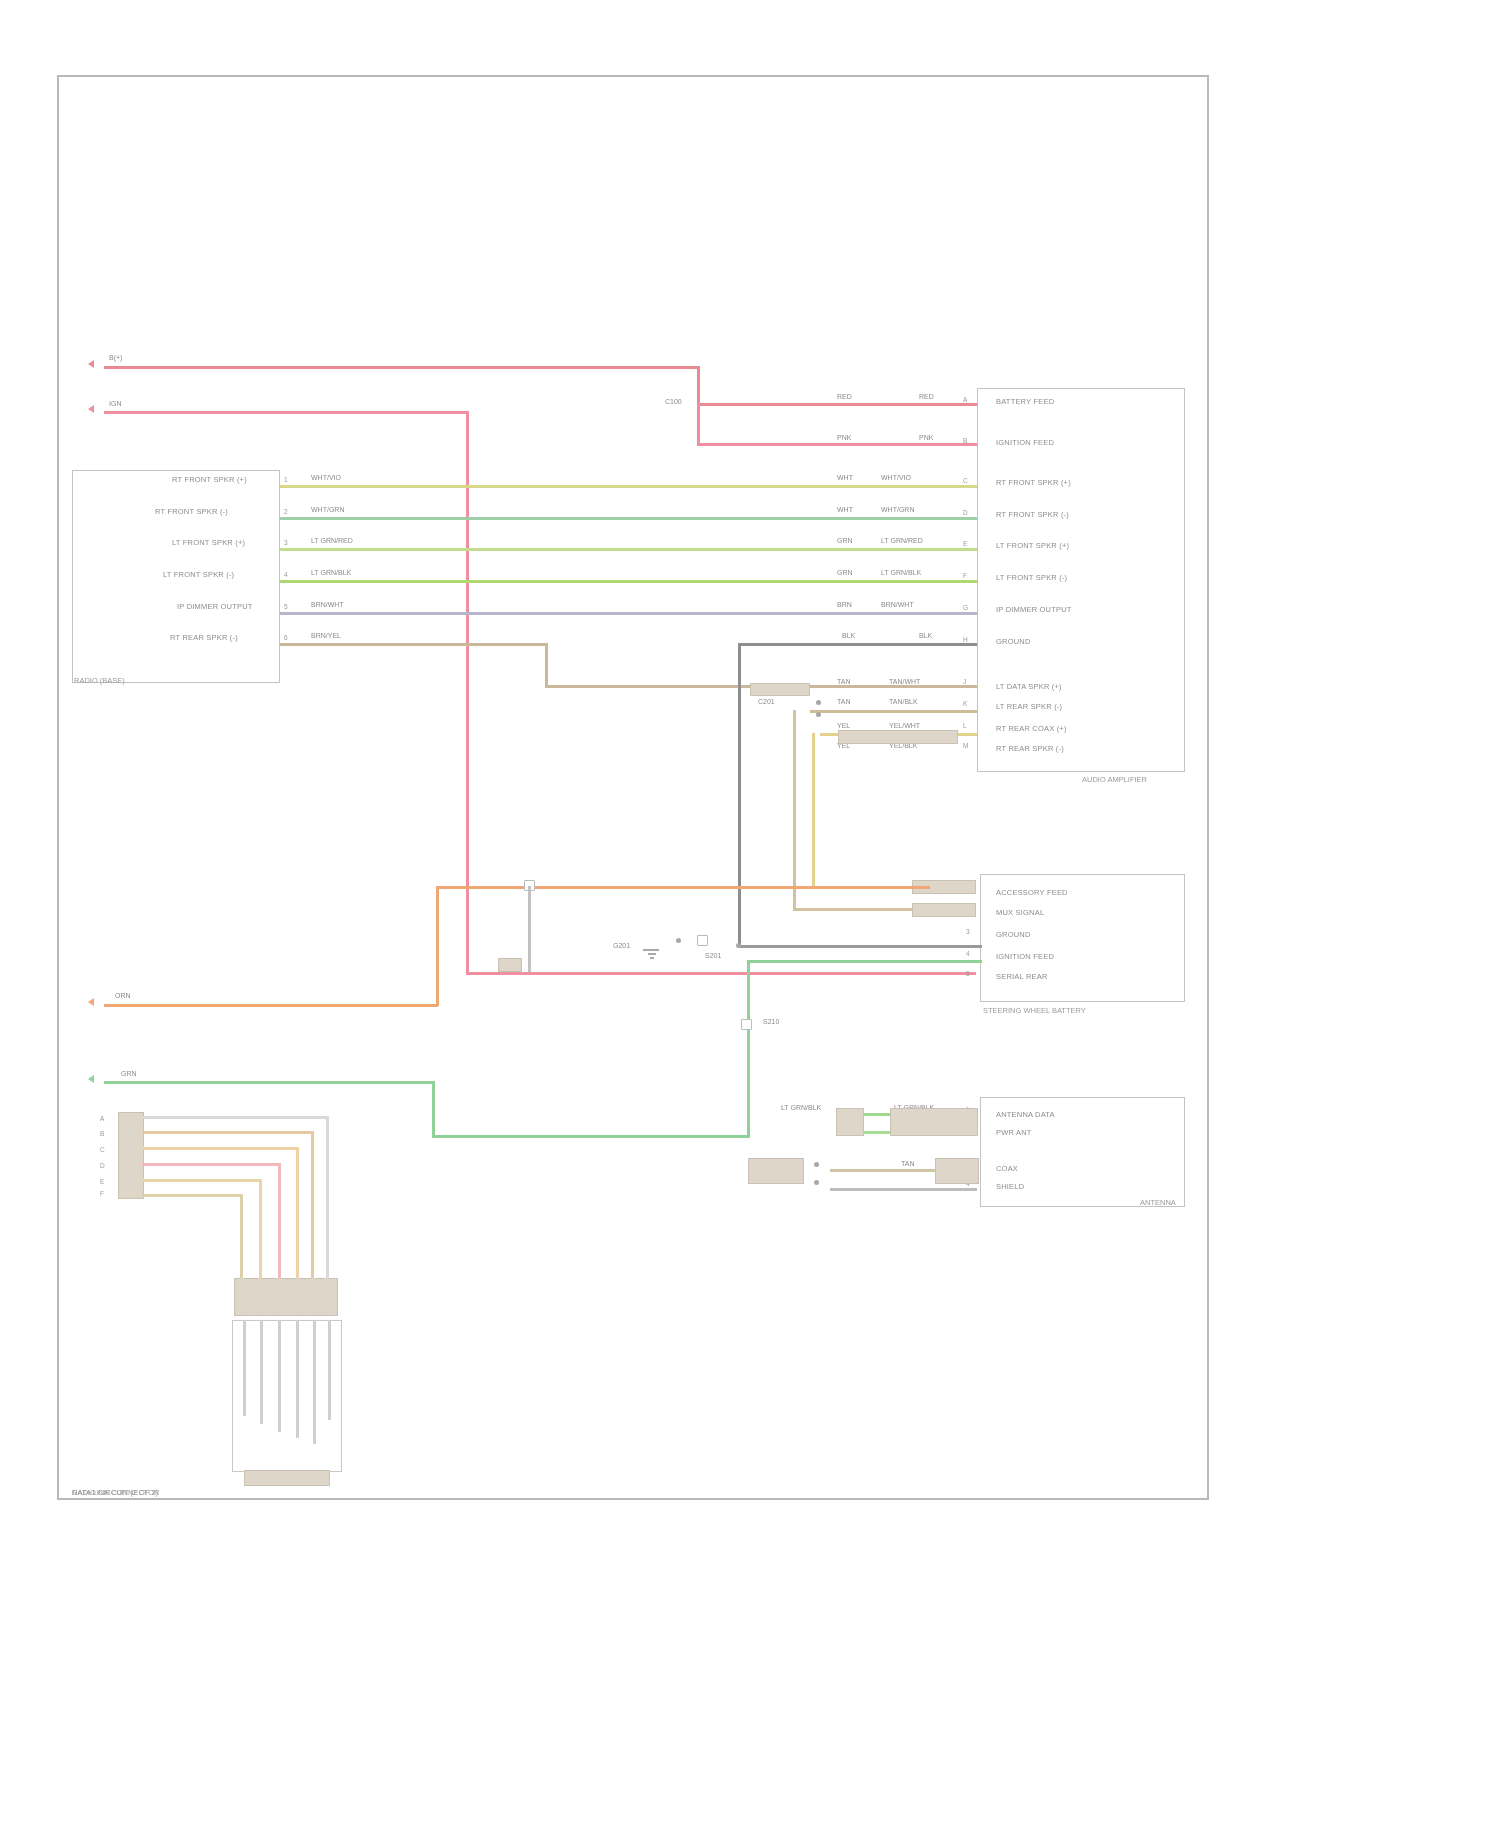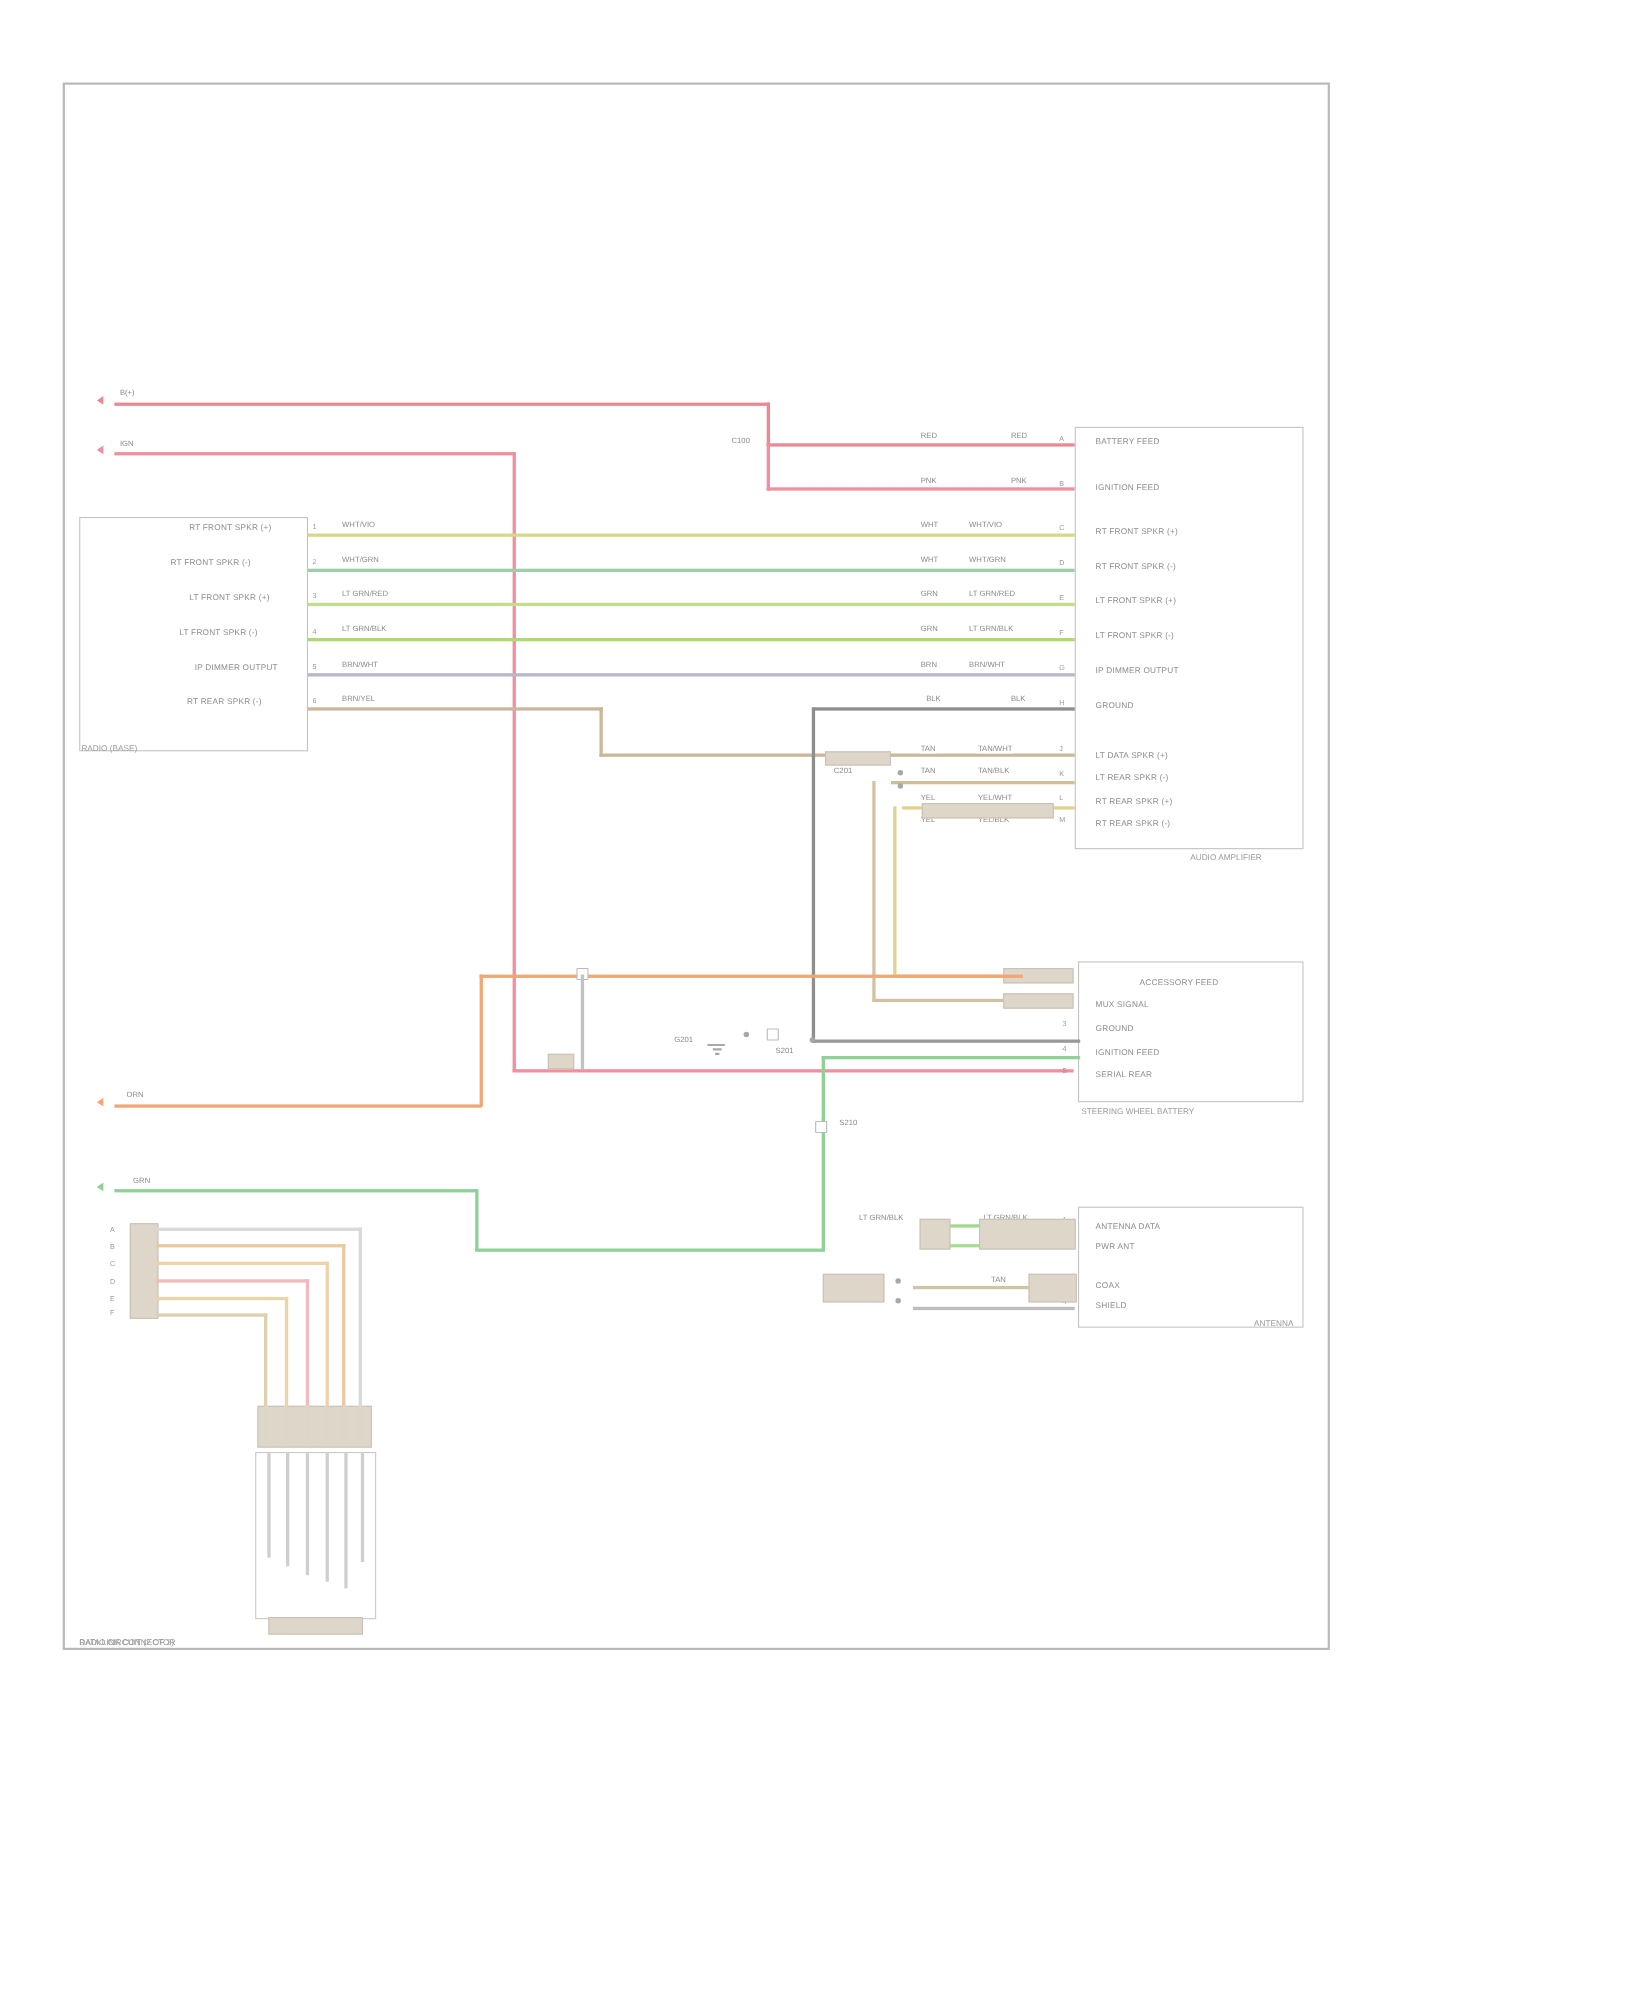--- a/index.html
+++ b/index.html
@@ -133,21 +133,21 @@
   <div class="wlbl" style="left:836px;top:678px;">TAN</div>
   <div class="wlbl" style="left:888px;top:678px;">TAN/WHT</div>
 
   <div class="pin" style="left:963px;top:700px;">K</div>
   <div class="lbl" style="left:996px;top:702px;">LT REAR SPKR (-)</div>
   <div class="wlbl" style="left:836px;top:698px;">TAN</div>
   <div class="wlbl" style="left:888px;top:698px;">TAN/BLK</div>
   <div class="wire h" style="left:810px;top:710px;width:167px;background:#cfbd98;"></div>
 
   <div class="pin" style="left:963px;top:722px;">L</div>
-  <div class="lbl" style="left:996px;top:724px;">RT REAR SPKR (+)</div>
+  <div class="lbl" style="left:996px;top:724px;">RT REAR COAX (+)</div>
   <div class="wlbl" style="left:836px;top:722px;">YEL</div>
   <div class="wlbl" style="left:888px;top:722px;">YEL/WHT</div>
 
   <div class="pin" style="left:963px;top:742px;">M</div>
   <div class="lbl" style="left:996px;top:744px;">RT REAR SPKR (-)</div>
   <div class="wlbl" style="left:836px;top:742px;">YEL</div>
   <div class="wlbl" style="left:888px;top:742px;">YEL/BLK</div>
   <div class="wire h" style="left:820px;top:733px;width:157px;background:#e3d28e;"></div>
 
   <div class="connblk" style="left:750px;top:683px;width:58px;height:11px;"></div>
@@ -160,21 +160,21 @@
   <div class="wire v" style="left:793px;top:710px;height:200px;background:#d3c2a0;"></div>
   <div class="wire h" style="left:793px;top:908px;width:130px;background:#d3c2a0;"></div>
 
   <div class="wire v" style="left:812px;top:733px;height:155px;background:#e3d28e;"></div>
   <div class="wire h" style="left:812px;top:886px;width:112px;background:#e3d28e;"></div>
 
   <div class="box" style="left:980px;top:874px;width:205px;height:128px;"></div>
   <div class="cap" style="left:983px;top:1006px;">STEERING WHEEL BATTERY</div>
 
   <div class="pin" style="left:966px;top:884px;">1</div>
-  <div class="lbl" style="left:996px;top:888px;margin-left:40px;">ACCESSORY FEED</div>
+  <div class="lbl" style="left:996px;top:888px;">ACCESSORY FEED</div>
   <div class="wlbl" style="left:918px;top:880px;">ORN</div>
 
   <div class="pin" style="left:966px;top:905px;">2</div>
   <div class="lbl" style="left:996px;top:908px;">MUX SIGNAL</div>
   <div class="wlbl" style="left:918px;top:903px;">YEL</div>
 
   <div class="pin" style="left:966px;top:928px;">3</div>
   <div class="lbl" style="left:996px;top:930px;">GROUND</div>
 
   <div class="pin" style="left:966px;top:950px;">4</div>

